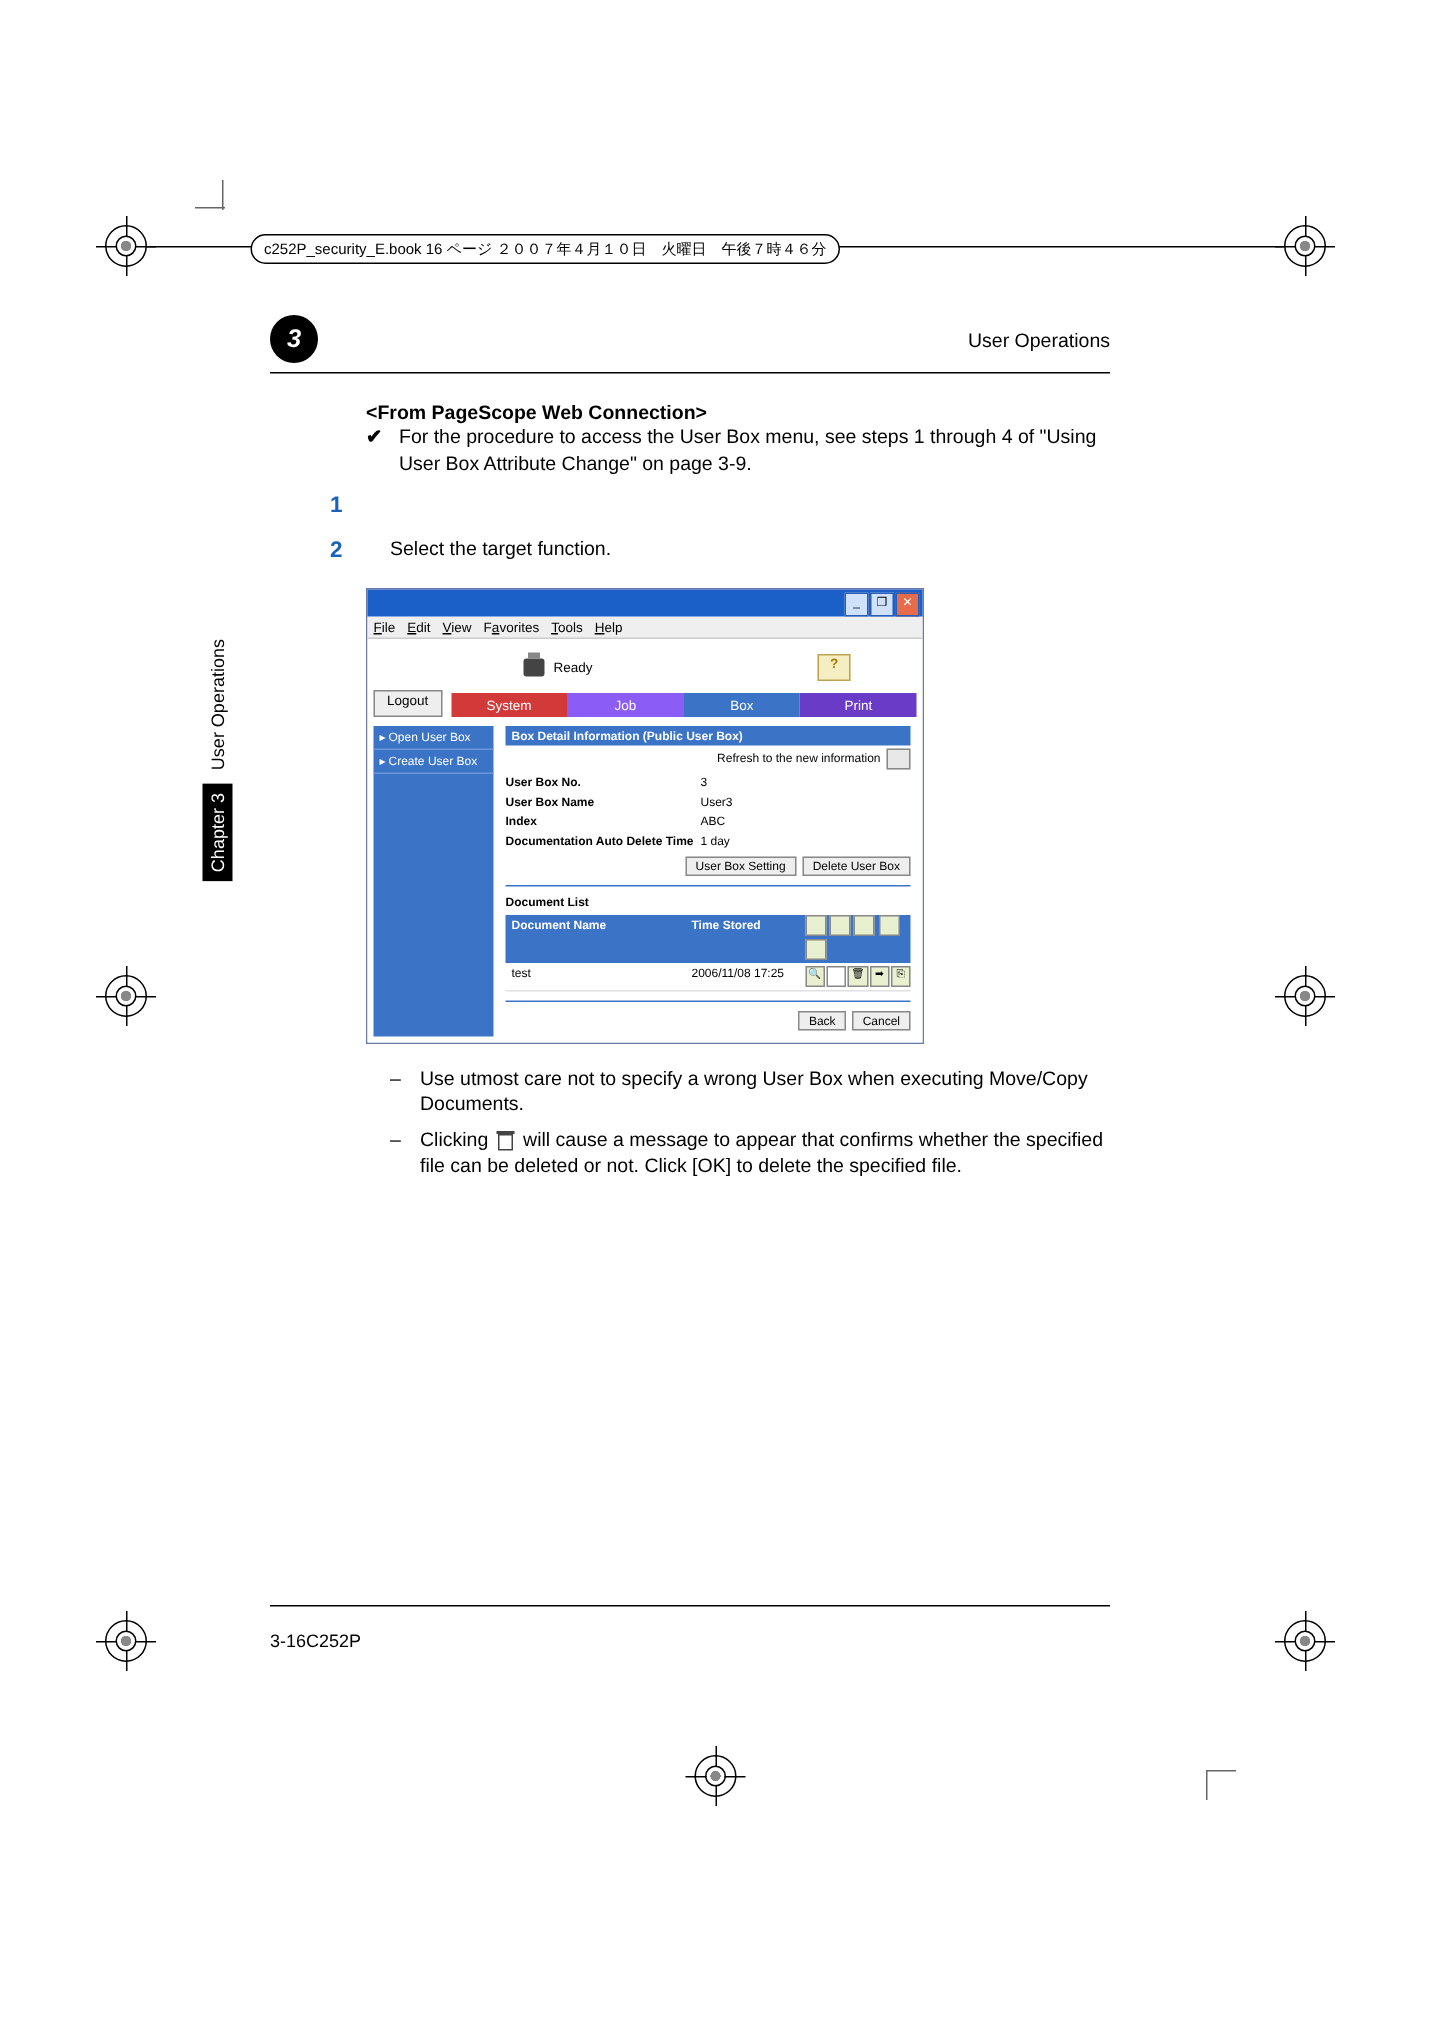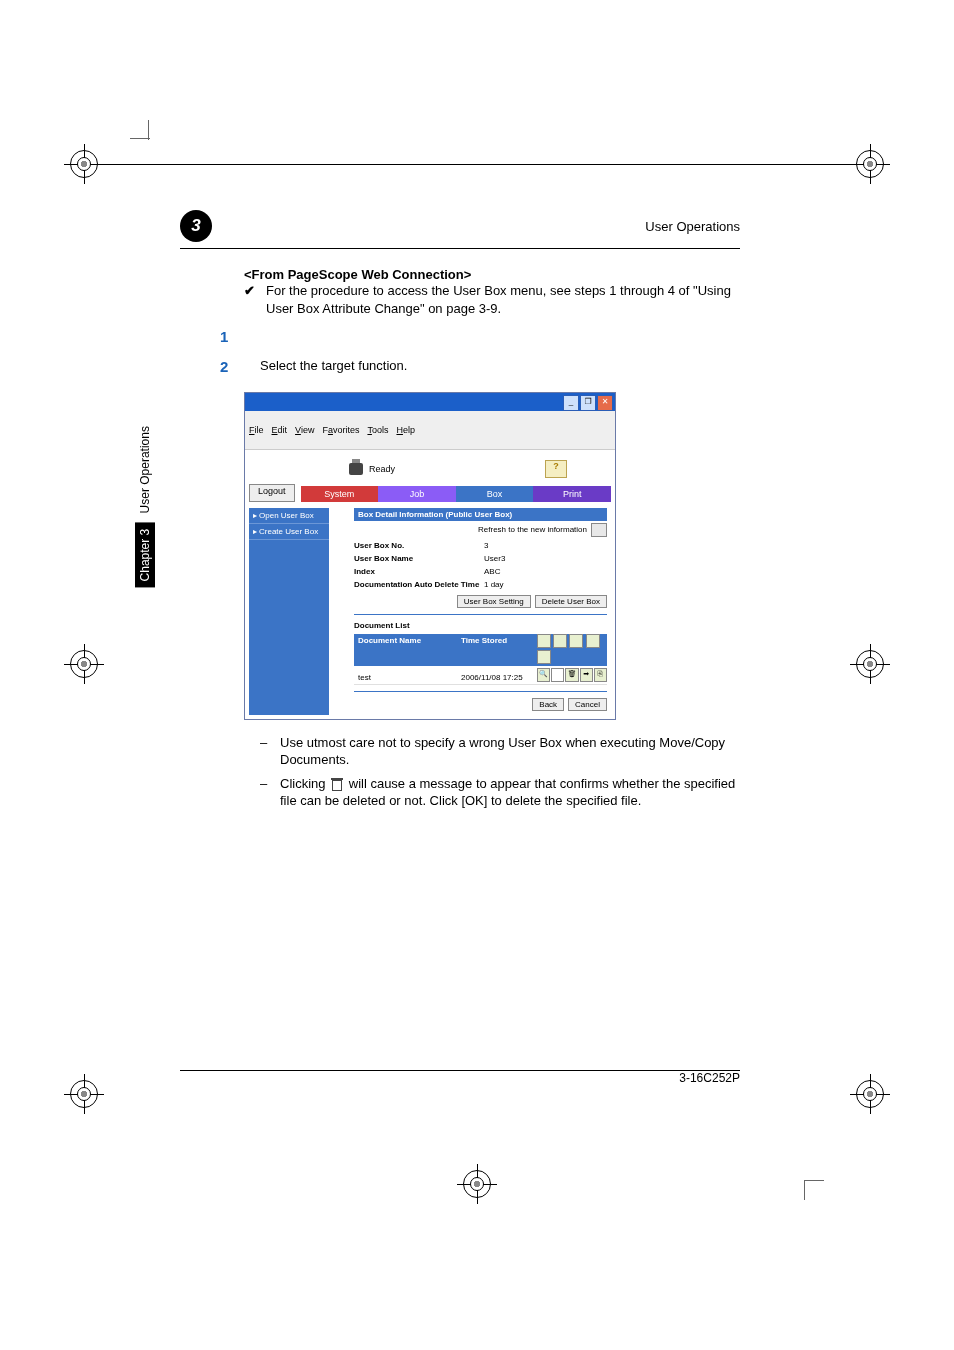--- a/index.html
+++ b/index.html
@@ -93,64 +93,64 @@
   .vert-label {
     position:absolute;left:138px;top:420px;
     writing-mode:vertical-rl;transform:rotate(180deg);
     font-size:12px;
   }
   .vert-label .chap{background:#000;color:#fff;padding:6px 3px}
   .vert-label .title{padding:6px 3px}
 
   .footer {
     position:absolute;left:180px;width:560px;top:1070px;
-    border-top:1px solid #000;padding-top:0;font-size:12px;
-    display:flex;justify-content:flex-end;
+    border-top:1px solid #000;padding-top:16px;font-size:12px;
+    display:flex;justify-content:flex-start;
   }
 
   
   .shot {
     margin:14px 0 14px 64px;width:370px;border:1px solid #6a7aa8;
     font-size:9px;color:#000;position:relative;background:#fff;
   }
   .titlebar{height:18px;background:#1b5fc9;position:relative}
   .titlebar .wbtns{position:absolute;right:2px;top:2px;display:flex;gap:1px}
   .titlebar .wbtn{width:14px;height:14px;background:#cfe1fb;border:1px solid #2a5db6;font-size:8px;text-align:center;line-height:12px}
   .titlebar .wbtn.close{background:#e66b4a;color:#fff}
-  .menubar{background:#efefef;padding:14px 4px;font-size:9px;border-bottom:1px solid #ccc;display:flex;gap:8px}
+  .menubar{background:#efefef;padding:2px 4px;font-size:9px;border-bottom:1px solid #ccc;display:flex;gap:8px}
   .menubar span u{text-decoration:underline}
   .innerpage{padding:4px;background:#fff}
   .toolbar-row{display:flex;align-items:center;padding:6px 4px;gap:6px}
   .printer-icon{width:14px;height:12px;background:#444;border-radius:2px;position:relative}
   .printer-icon::before{content:"";position:absolute;left:3px;top:-4px;width:8px;height:4px;background:#888}
   .help-btn{width:20px;height:16px;border:1px solid #bca350;background:#f5eec2;text-align:center;font-weight:bold;color:#a87b00;margin-left:auto;margin-right:40px}
   .logout{border:1px solid #888;background:#eee;padding:1px 8px;font-size:9px}
   .tabs{display:flex;margin-top:2px}
   .tab{flex:1;color:#fff;text-align:center;padding:3px 0;font-size:9px}
   .tab.sys{background:#d23a3a}
   .tab.job{background:#8b5cf6}
   .tab.box{background:#3b74c6}
   .tab.print{background:#6a3bc6}
-  .content-row{display:flex;margin-top:6px;gap:21px}
+  .content-row{display:flex;margin-top:6px;gap:4px}
   .sidebar{width:80px;background:#3b74c6;color:#fff}
   .sidebar .sitm{padding:3px 4px;border-bottom:1px solid #6b97d7;font-size:8px}
   .sidebar .sitm::before{content:"▸";margin-right:2px}
   .main{flex:1;padding:0 4px}
   .mheading{background:#3b74c6;color:#fff;padding:2px 4px;font-size:8px;font-weight:bold}
   .mline{display:flex;padding:2px 0;font-size:8px}
   .mline .k{width:130px;font-weight:bold}
   .refresh-row{display:flex;justify-content:flex-end;align-items:center;gap:4px;font-size:8px;margin:2px 0}
   .icon-refresh{width:14px;height:12px;border:1px solid #888;background:#e8e8e8;position:relative}
   .btnrow{display:flex;justify-content:flex-end;gap:4px;margin:4px 0}
   .btn{border:1px solid #888;background:#eee;padding:1px 6px;font-size:8px}
   .thead{display:flex;background:#3b74c6;color:#fff;font-size:8px;font-weight:bold}
   .thead .c1{flex:1;padding:2px 4px}
   .thead .c2{width:72px;padding:2px 4px}
   .thead .c3{width:70px}
-  .trow{display:flex;align-items:flex-end;font-size:8px;border-bottom:1px solid #e0e0e0}
+  .trow{display:flex;align-items:flex-start;font-size:8px;border-bottom:1px solid #e0e0e0}
   .trow .c1{flex:1;padding:2px 4px}
   .trow .c2{width:72px;padding:2px 4px}
   .trow .c3{width:70px;display:flex;gap:1px;align-items:center;padding:2px 0}
   .mini{width:12px;height:12px;border:1px solid #888;background:#e8f0d0;display:inline-block;font-size:7px;text-align:center;line-height:10px}
   .sep{height:1px;background:#3b74c6;margin:6px 0}
 
   .dash-line{display:flex;font-size:13px;margin:0 0 6px 80px;line-height:1.35}
   .dash-line .mark{width:20px;flex:none}
   .inline-trash{display:inline-block;width:12px;height:14px;vertical-align:-3px;margin:0 2px;position:relative}
   .inline-trash::before{content:"";position:absolute;left:1px;top:3px;right:1px;bottom:0;border:1px solid #444}
@@ -198,20 +198,21 @@
       <div class="disc"></div>
     </div>
   <div class="reg-mark reg-bm">
       <div class="outer"></div>
       <div class="cross-h"></div>
       <div class="cross-v"></div>
       <div class="disc"></div>
     </div>
 
   <div class="hline-top-guide"></div>
+  <div class="header-info-box">c252P_security_E.book  16 ページ  ２００７年４月１０日　火曜日　午後７時４６分</div>
   <div class="crop-corner crop-tl"></div>
   <div class="crop-corner crop-br"></div>
 
   <div class="vert-label">
     <span class="chap">Chapter 3</span>
     <span class="title">User Operations</span>
   </div>
 
   <div class="content">
     <div class="running-head">

